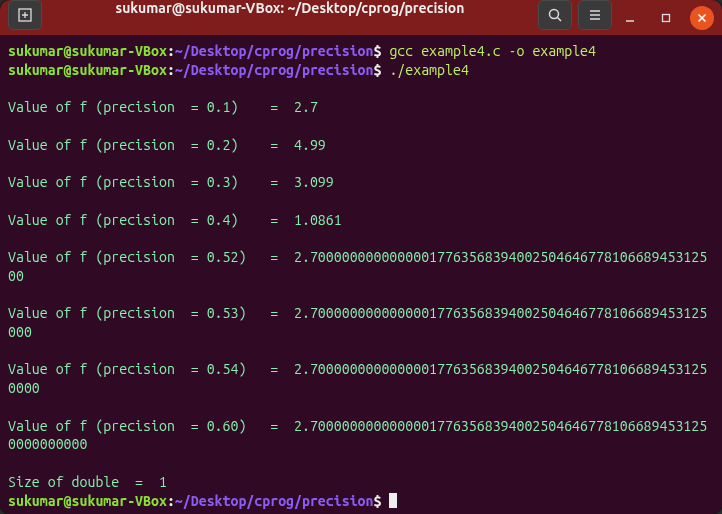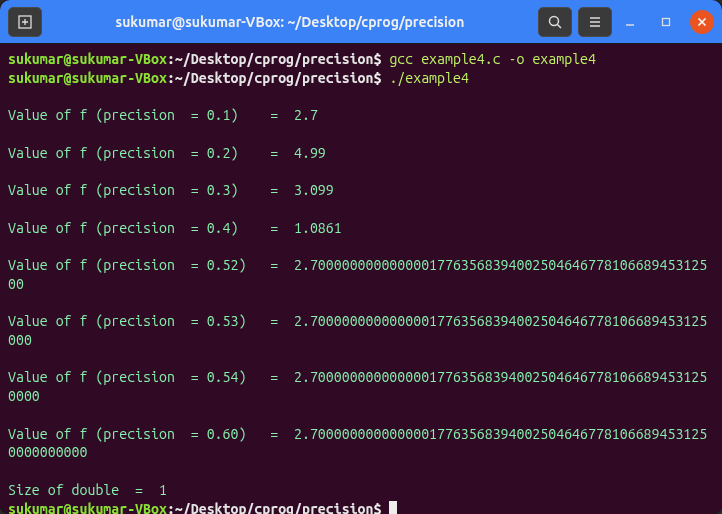--- a/index.html
+++ b/index.html
@@ -14,24 +14,23 @@
     width: 722px;
     height: 514px;
     background: #300a24;
     border-radius: 10px;
     overflow: hidden;
     box-shadow: 0 0 0 1px rgba(0,0,0,0.4);
     display: flex;
     flex-direction: column;
   }
   .titlebar {
-    height: 44px;
-    background: #3b82f6;
+    height: 36px;
+    background: #7f1d1d;
     display: flex;
-    align-items: center;
     padding: 0 8px;
     gap: 6px;
     border-bottom: 1px solid #1a1a1a;
   }
   .tb-btn {
     background: #3a3a3a;
     border: 1px solid #4a4a4a;
     border-radius: 5px;
     width: 34px;
     height: 30px;
@@ -77,21 +76,21 @@
     background: #300a24;
     padding: 6px 8px 8px 8px;
     color: #eeeeec;
     font-size: 14.2px;
     line-height: 1.32;
     white-space: pre-wrap;
     word-break: break-all;
     overflow: hidden;
   }
   .prompt-user { color: #8ae234; font-weight: bold; text-align: center; }
-  .prompt-path { color: #e5e5e5; font-weight: bold; }
+  .prompt-path { color: #8b5cf6; font-weight: bold; }
   .prompt-colon { color: #eeeeec; font-weight: bold; }
   .prompt-dollar { color: #eeeeec; font-weight: bold; }
   .cmd { color: #bef264; }
   .out { color: #86efac; }
   .cursor {
     display: inline-block;
     width: 8px;
     height: 15px;
     background: #eeeeec;
     vertical-align: -2px;

